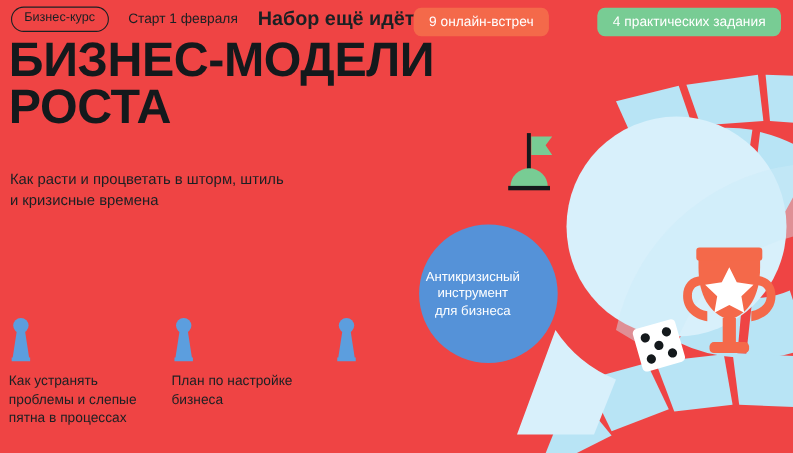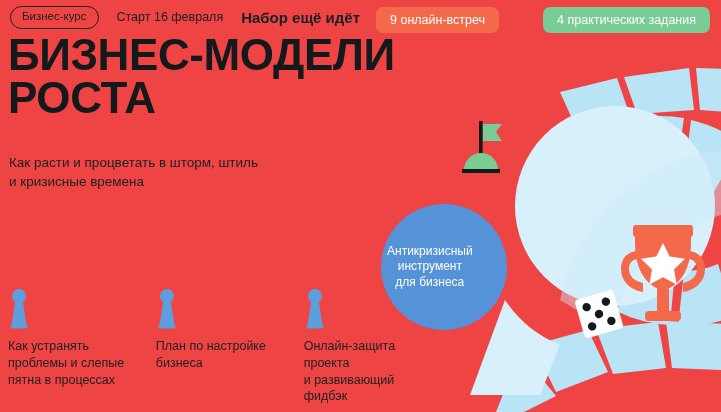--- a/index.html
+++ b/index.html
@@ -55,21 +55,21 @@
     color: #1b2023;
     white-space: nowrap;
     background: transparent;
   }
   .meta-start {
     font-size: 12.5px;
     color: #1b2023;
     white-space: nowrap;
   }
   .meta-enroll {
-    font-size: 15px;
+    font-size: 18px;
     font-weight: bold;
     color: #1b2023;
     white-space: nowrap;
   }
 
   
   .headline {
     position: absolute;
     left: 8px;
     top: 33px;
@@ -211,21 +211,21 @@
 
       <circle cx="615" cy="206" r="100" fill="#d8f0fb"></circle>
       <path d="M505,300 A120,120 0 0 0 560,345 L540,395 L470,395 Z" fill="#d8f0fb"></path>
 
       <path d="M721,150 A190,190 0 0 0 560,300 L610,330 A150,150 0 0 1 721,215 Z" fill="#cdebf8" opacity="0.45"></path>
     </g>
   </svg>
 
   <div class="meta-row">
     <span class="pill-course">Бизнес-курс</span>
-    <span class="meta-start">Старт 16 февраля</span>
+    <span class="meta-start">Старт 1 февраля</span>
     <span class="meta-enroll">Набор ещё идёт</span>
   </div>
 
   <h1 class="headline">Бизнес-модели
 роста</h1>
 
   <p class="subtitle">Как расти и процветать в шторм, штиль
 и кризисные времена</p>
 
   <div class="badges">
@@ -294,21 +294,17 @@
       <div class="feature-text">План по настройке
 бизнеса</div>
     </div>
 
     <div class="feature">
       <svg class="pawn-icon" viewBox="0 0 22 42" aria-hidden="true">
         <circle cx="11" cy="8" r="7" fill="#5c9ede"></circle>
         <path d="M7.4,12 L14.6,12 L18.6,38 L3.4,38 Z" fill="#5c9ede"></path>
         <rect x="2.6" y="37" width="16.8" height="3.4" fill="#5c9ede"></rect>
       </svg>
-      <div class="feature-text">Онлайн-защита
-проекта
-и развивающий
-фидбэк</div>
     </div>
 
   </div>
 
 </div>
 
 </body></html>

